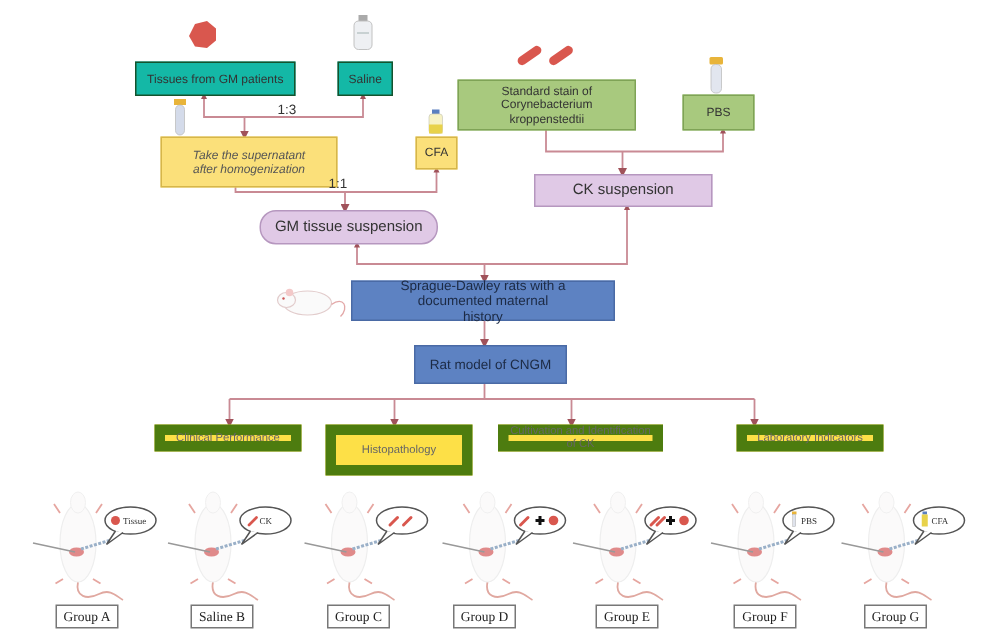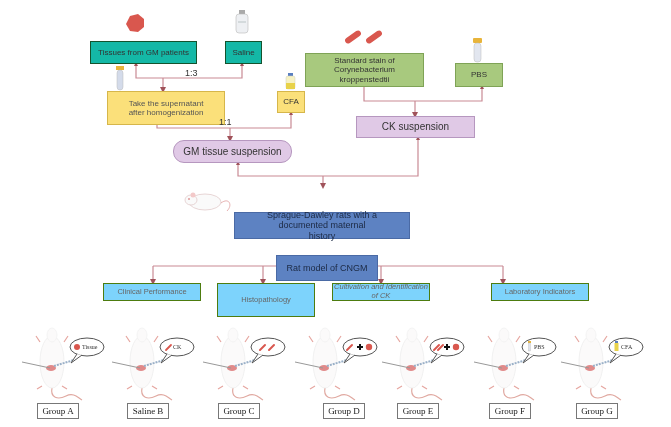--- a/index.html
+++ b/index.html
@@ -2,22 +2,22 @@
 <html><head>
 <meta charset="utf-8">
 <style>
   html,body{margin:0;padding:0;background:#ffffff;}
   body{width:671px;height:427px;position:relative;overflow:hidden;font-family:"Liberation Sans",sans-serif;}
   .box{position:absolute;display:flex;align-items:center;justify-content:center;text-align:center;box-sizing:border-box;line-height:1.15;color:#333;}
   .pink{background:#14b8a6;border:1px solid #14532d;font-size:8px;}
   .yellow{background:#fbe07a;border:1px solid #d6b64a;font-size:8px;color:#555;}
   .green{background:#a8c97e;border:1px solid #7fa356;font-size:8px;}
   .purple{background:#e0c9e6;border:1px solid #b697bf;font-size:10px;}
-  .blue{background:#5d82c2;border:1px solid #4a6aa5;font-size:9px;color:#1c2a44;margin-top:25px;}
-  .mint{background:#7dd3fc;border:1px solid #4d7c0f;font-size:7.5px;color:#666;}
+  .blue{background:#5d82c2;border:1px solid #4a6aa5;font-size:9px;color:#1c2a44;}
+  .mint{background:#fde047;border:7px solid #4d7c0f;font-size:7.5px;color:#666;}
   .grp{position:absolute;top:403px;height:16px;width:42px;border:1.5px solid #777;background:#fff;box-sizing:border-box;font-family:"Liberation Serif",serif;font-size:9px;display:flex;align-items:center;justify-content:center;color:#222;}
   .ratio{position:absolute;font-size:9px;color:#333;}
   svg.lines{position:absolute;left:0;top:0;}
   .bubble-text{font-family:"Liberation Serif",serif;font-size:6px;fill:#333;}
 </style>
 </head>
 <body>
 
 <svg class="lines" width="671" height="427">
   <defs>
@@ -90,35 +90,35 @@
     <ellipse cx="8" cy="9" rx="6" ry="5" fill="#fafafa" stroke="#e2cccc" stroke-width="0.8"></ellipse>
     <circle cx="10" cy="4" r="2.5" fill="#f3c9c9"></circle>
     <path d="M38,12 C46,6 50,14 44,20" stroke="#e3a8a8" stroke-width="0.9" fill="none"></path>
     <circle cx="6" cy="8" r="0.8" fill="#c55"></circle>
   </g>
 </svg>
 
 <div class="box pink" style="left:90px;top:41px;width:107px;height:23px;">Tissues from GM patients</div>
 <div class="box pink" style="left:225px;top:41px;width:37px;height:23px;">Saline</div>
 <div class="ratio" style="left:185px;top:68px;">1:3</div>
-<div class="box yellow" style="left:107px;top:91px;width:118px;height:22px;padding:16px 12px;">Take the supernatant after homogenization</div>
+<div class="box yellow" style="left:107px;top:91px;width:118px;height:22px;padding:16px 12px;font-style:italic;">Take the supernatant after homogenization</div>
 <div class="box yellow" style="left:277px;top:91px;width:28px;height:22px;color:#333;">CFA</div>
 <div class="ratio" style="left:219px;top:117px;">1:1</div>
 <div class="box purple" style="left:173px;top:140px;width:119px;height:23px;border-radius:11px;">GM tissue suspension</div>
 
 <div class="box green" style="left:305px;top:53px;width:119px;height:30px;padding:16px 4px;">Standard stain of Corynebacterium kroppenstedtii</div>
 <div class="box green" style="left:455px;top:63px;width:48px;height:24px;">PBS</div>
 <div class="box purple" style="left:356px;top:116px;width:119px;height:22px;text-align:center;">CK suspension</div>
 
 <div class="box blue" style="left:234px;top:187px;width:176px;height:27px;padding:0 30px;">Sprague-Dawley rats with a documented maternal history</div>
 <div class="box blue" style="left:276px;top:230px;width:102px;height:26px;">Rat model of CNGM</div>
 
 <div class="box mint" style="left:103px;top:283px;width:98px;height:18px;">Clinical Performance</div>
 <div class="box mint" style="left:217px;top:283px;width:98px;height:34px;">Histopathology</div>
-<div class="box mint" style="left:332px;top:283px;width:98px;height:18px;font-style:italic;">Cultivation and Identification of CK</div>
+<div class="box mint" style="left:332px;top:283px;width:110px;height:18px;">Cultivation and Identification of CK</div>
 <div class="box mint" style="left:447px;top:283px;width:98px;height:18px;margin-left:44px;">Laboratory Indicators</div>
 
 <svg class="lines" width="671" height="427" id="groups-svg">
     <g>
       <path d="M52,388 C50,398 58,400 66,396 C74,392 78,398 82,400" stroke="#e0a8a0" stroke-width="1.2" fill="none"></path>
       <ellipse cx="52" cy="362" rx="12" ry="26" fill="#fbfafa" stroke="#eee" stroke-width="0.8"></ellipse>
       <ellipse cx="52" cy="335" rx="5" ry="7" fill="#fbfafa" stroke="#eee" stroke-width="0.6"></ellipse>
       <path d="M40,342 l-4,-6 M64,342 l4,-6 M42,386 l-5,3 M62,386 l5,3" stroke="#e6a6a0" stroke-width="1.2" fill="none"></path>
       <ellipse cx="51" cy="368" rx="5" ry="3" fill="#e08a8a"></ellipse>
       <line x1="22" y1="362" x2="50" y2="368" stroke="#999" stroke-width="1"></line>
@@ -209,16 +209,16 @@
       <path d="M616,354 L610,363 L621,355" fill="#fff" stroke="#555" stroke-width="1"></path>
       <rect x="615" y="341" width="3" height="2" fill="#5a7fc0"></rect>
       <rect x="614.5" y="343" width="4" height="8" fill="#e8d24a"></rect>
       <text x="621" y="349" class="bubble-text">CFA</text>
     </g>
   </svg>
 
 <div class="grp" style="left:37px;">Group A</div>
 <div class="grp" style="left:127px;">Saline B</div>
 <div class="grp" style="left:218px;">Group C</div>
-<div class="grp" style="left:323px;">Group D</div>
+<div class="grp" style="left:302px;">Group D</div>
 <div class="grp" style="left:397px;">Group E</div>
 <div class="grp" style="left:489px;">Group F</div>
 <div class="grp" style="left:576px;">Group G</div>
 
 </body></html>

